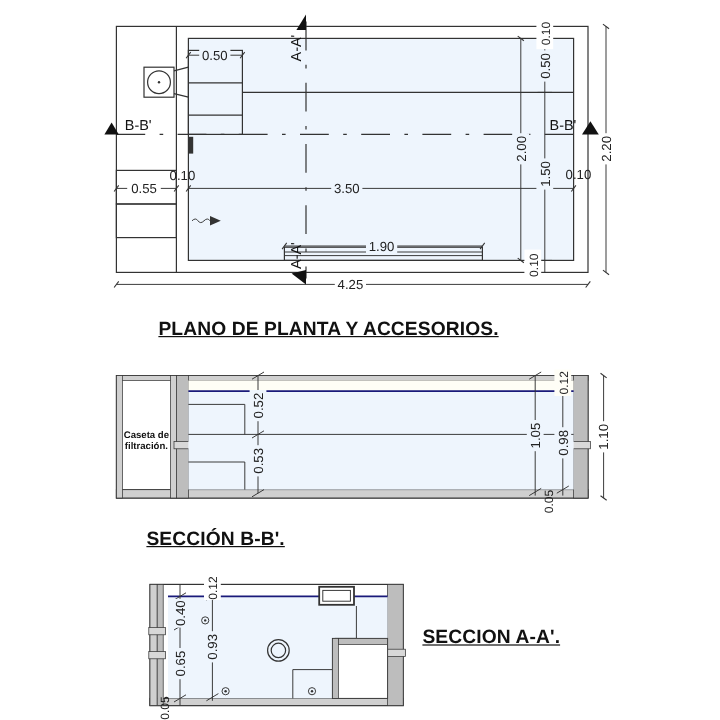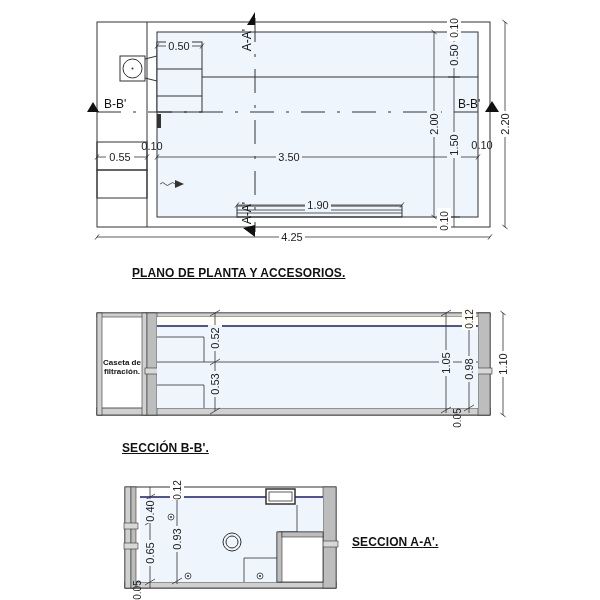--- a/index.html
+++ b/index.html
@@ -1,21 +1,21 @@
 <!DOCTYPE html>
 <html><head>
 <meta charset="utf-8">
 <style>
   html, body { margin:0; padding:0; background:#ffffff; }
   body { width:600px; height:600px; position:relative; overflow:hidden; font-family:"Liberation Sans", sans-serif; }
   svg { position:absolute; left:0; top:0; }
   .dim { font-family:"Liberation Sans", sans-serif; font-size:11px; fill:#222; }
   .dimsm { font-family:"Liberation Sans", sans-serif; font-size:10px; fill:#222; }
   .lbl { font-family:"Liberation Sans", sans-serif; font-size:12px; fill:#111; }
-  .title { position:absolute; font-family:"Liberation Sans", sans-serif; font-weight:bold; font-size:12px; color:#111; text-decoration:underline; letter-spacing:0.1px; white-space:nowrap; }
+  .title { position:absolute; font-family:"Liberation Sans", sans-serif; font-weight:bold; font-size:16px; color:#111; text-decoration:underline; letter-spacing:0.1px; white-space:nowrap; }
   .caseta { font-family:"Liberation Sans", sans-serif; font-weight:bold; font-size:8px; fill:#111; }
 </style>
 </head>
 <body>
 
 <svg width="600" height="600" viewBox="0 0 600 600">
   <defs>
     <marker id="tick" viewBox="0 0 10 10" refX="5" refY="5" markerWidth="8" markerHeight="8" orient="auto">
       <line x1="2" y1="9" x2="8" y2="1" stroke="#333" stroke-width="1.4"></line>
     </marker>
@@ -204,13 +204,13 @@
     <line x1="172" y1="584" x2="182" y2="578" stroke="#333" stroke-width="0.8"></line>
     <rect x="170" y="480" width="14" height="20" fill="#fff"></rect>
     <text x="181" y="490" class="dimsm" text-anchor="middle" transform="rotate(-90 181 490)">0.12</text>
     <rect x="170" y="526" width="14" height="26" fill="#eef5fd"></rect>
     <text x="181" y="539" class="dim" text-anchor="middle" transform="rotate(-90 181 539)">0.93</text>
   </g>
 </svg>
 
 <div class="title" style="left:132px; top:266px;">PLANO DE PLANTA Y ACCESORIOS.</div>
 <div class="title" style="left:122px; top:441px;">SECCIÓN B-B'.</div>
-<div class="title" style="left:352px; top:535px;">SECCION A-A'.</div>
+<div class="title" style="left:352px; top:523px;">SECCION A-A'.</div>
 
 </body></html>

